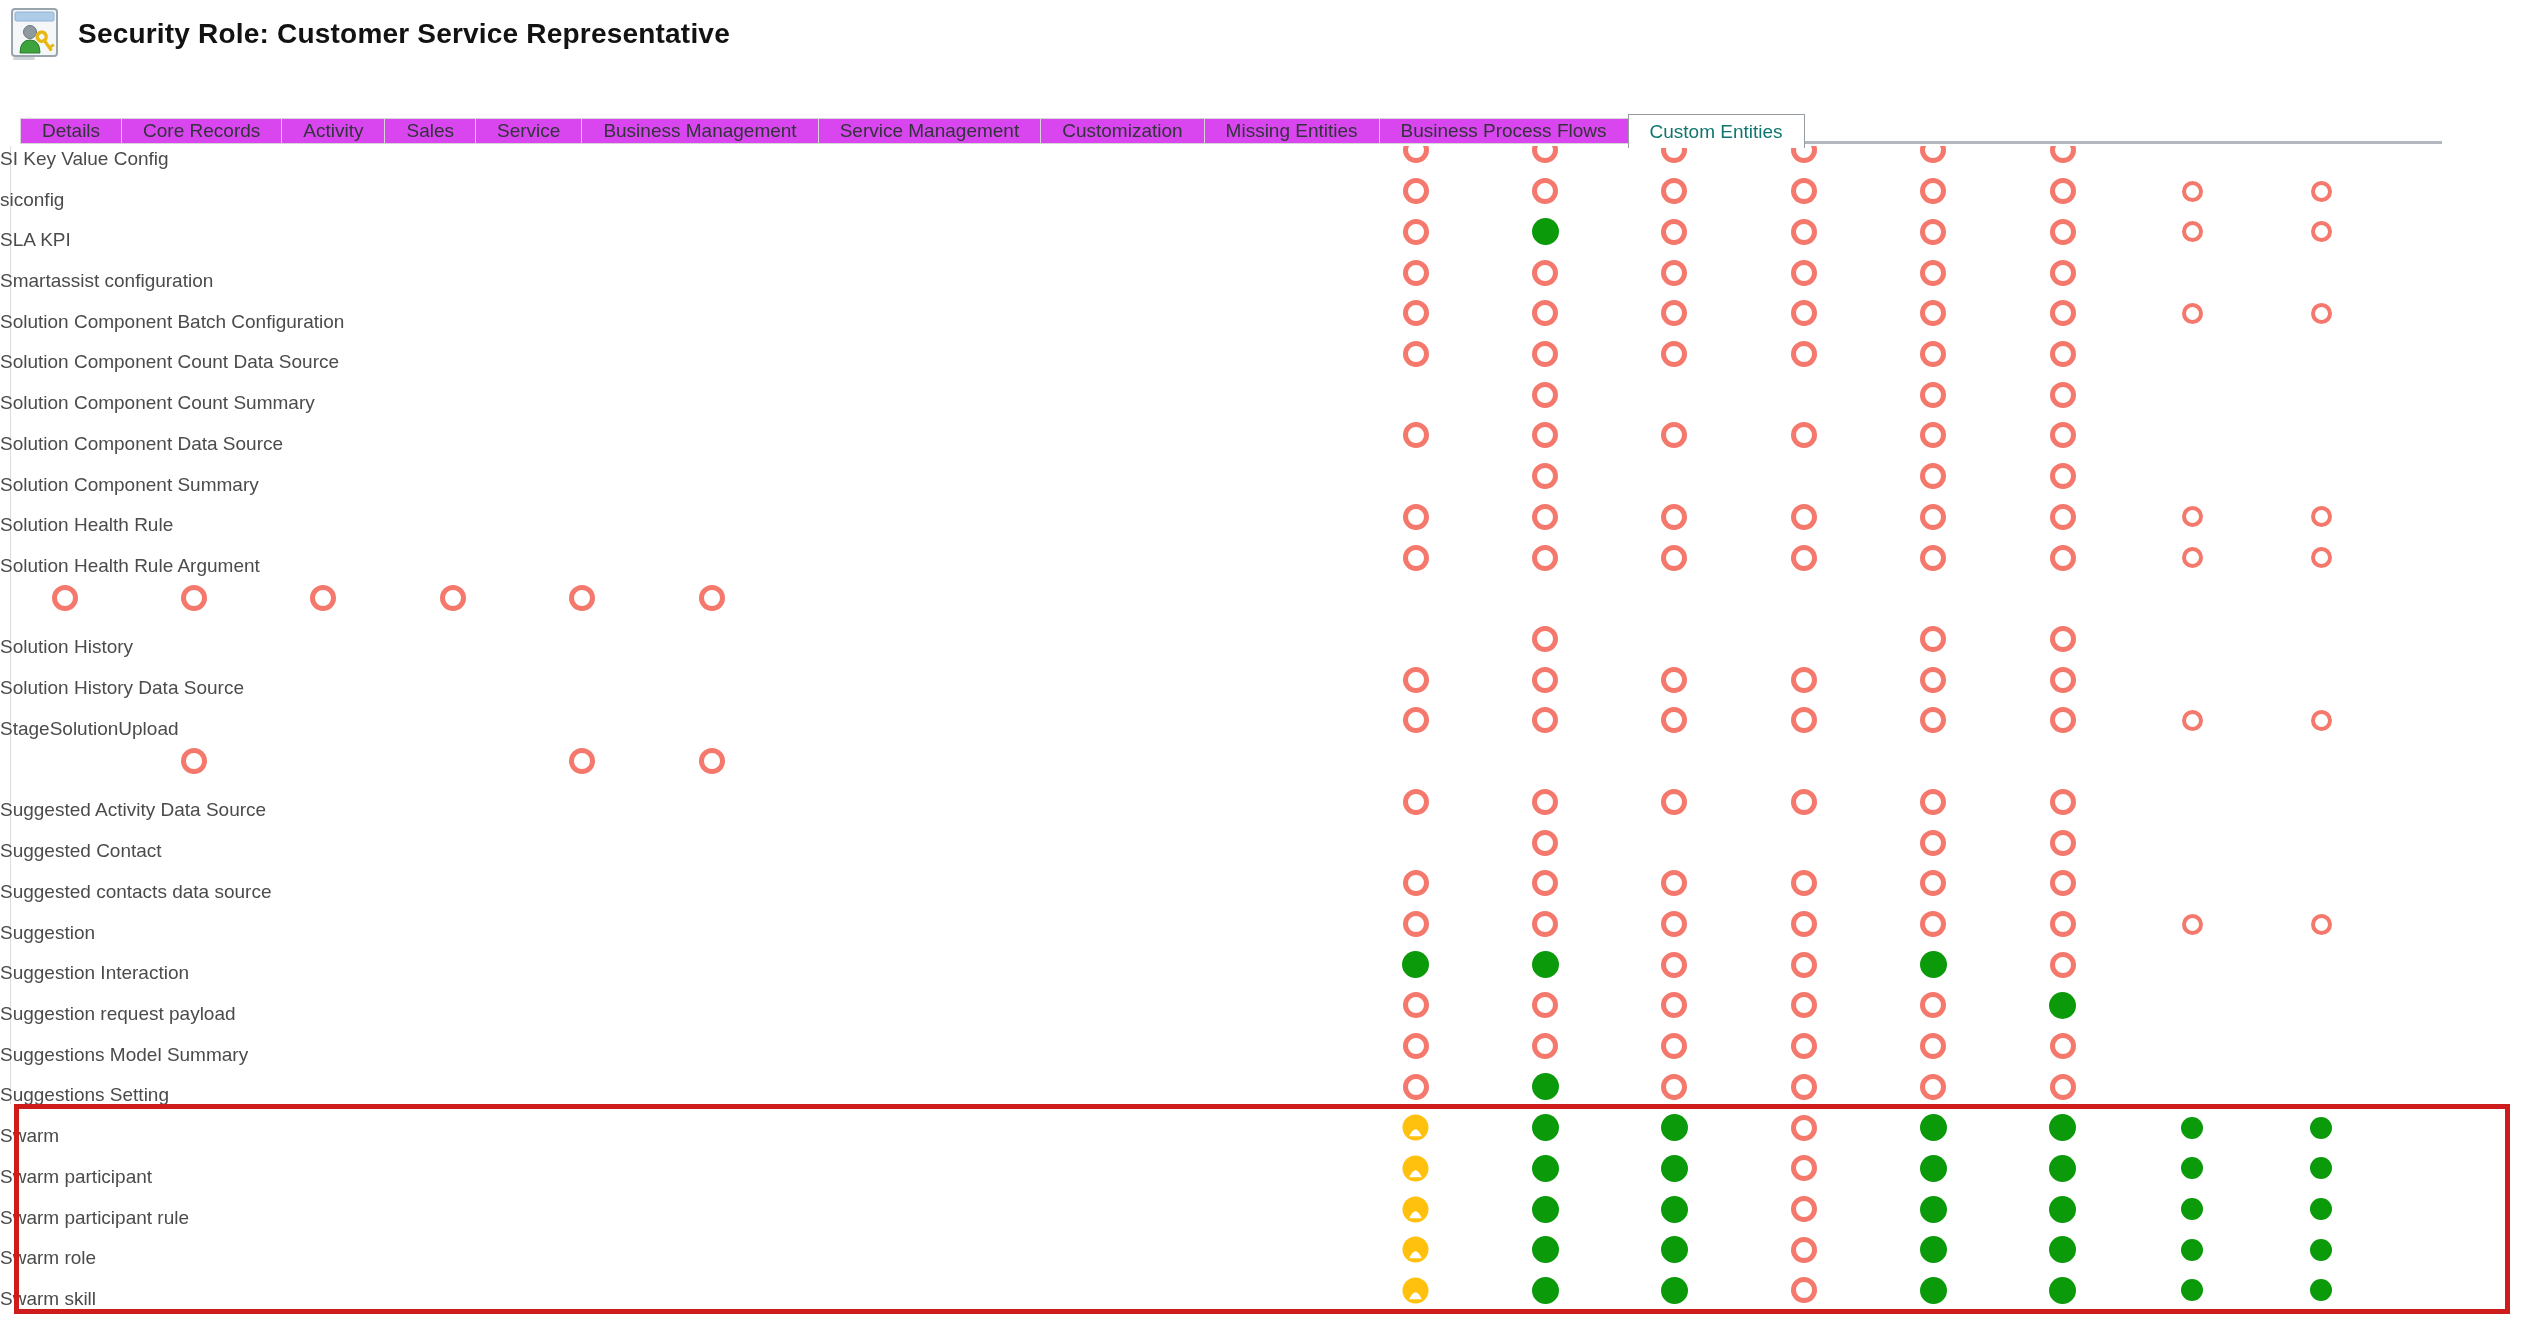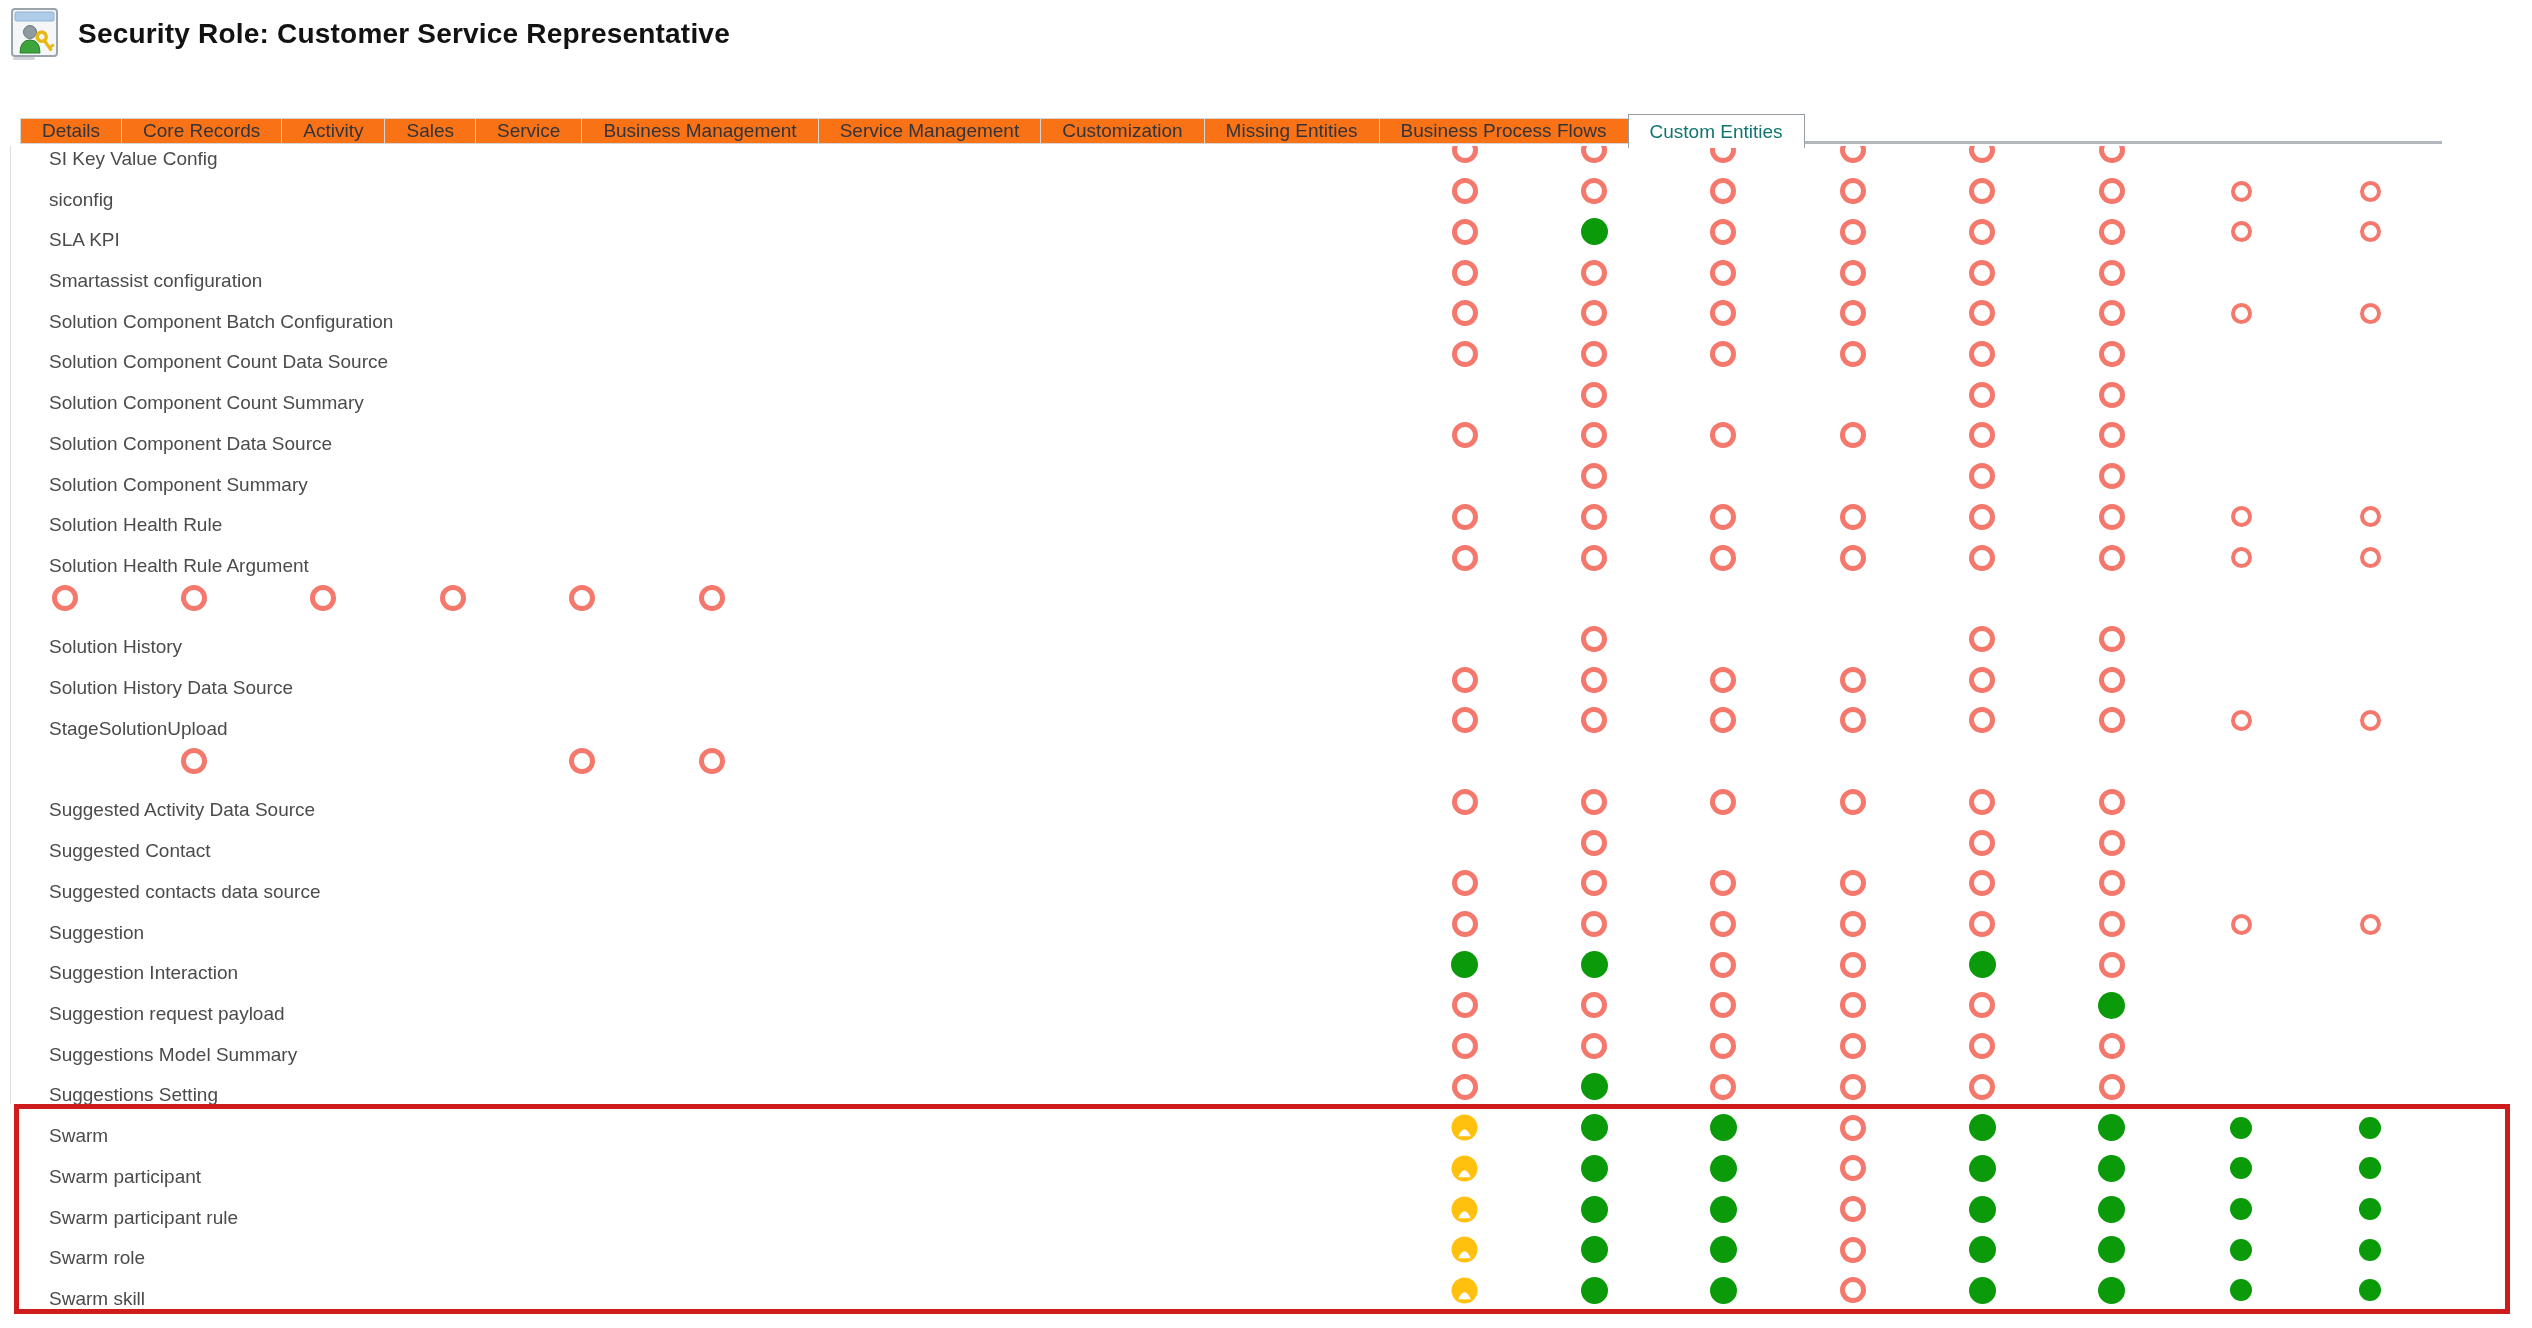--- a/index.html
+++ b/index.html
@@ -7,36 +7,36 @@
     width:2532px;height:1328px;position:relative;overflow:hidden;
     font-family:"Liberation Sans","DejaVu Sans",sans-serif;
     -webkit-font-smoothing:antialiased;
   }
   
   .app-header{position:absolute;top:6px;left:10px;display:flex;align-items:center;gap:16px;}
   .page-title{font-size:28px;font-weight:700;color:#121212;letter-spacing:.2px;}
   
   .tab-bar{position:absolute;top:118px;left:20px;right:0;height:26px;display:flex;align-items:stretch;}
   .tab{
-    background:#f97316;border:1px solid #d6d6d6;margin-left:-1px;
+    background:#d946ef;border:1px solid #d6d6d6;margin-left:-1px;
     display:flex;align-items:center;justify-content:center;
     padding:0 21px;font-size:19px;color:#33333b;white-space:nowrap;cursor:default;
   }
   .tab:first-child{margin-left:0;}
   .tab.active{
     background:#fff;border:1px solid #979ca1;border-bottom:none;
     position:relative;top:-4px;height:33px;z-index:3;font-weight:400;color:#0f766e;
   }
   .tab-underline{align-self:flex-end;width:637px;height:0;border-bottom:3px solid #b2b8bd;}
   
   .grid{position:absolute;top:146px;left:0;width:2532px;height:1182px;overflow:hidden;}
   .vline{position:absolute;left:10px;top:146px;width:1px;height:958px;background:#dcdcdc;}
   .row{height:40.72px;display:flex;align-items:center;}
   .row:first-child{margin-top:-16px;}
-  .lbl{width:1351px;padding-left:49px;font-size:19px;color:#4b4b4b;white-space:nowrap;overflow:hidden;margin-top:17px;}
+  .lbl{width:1351px;font-size:19px;color:#4b4b4b;white-space:nowrap;overflow:hidden;margin-top:17px;}
   .cells{display:flex;}
   .cell{width:129.4px;height:40.72px;display:flex;align-items:center;justify-content:center;}
   .o{width:26px;height:26px;border:5px solid #f4786c;border-radius:50%;box-sizing:border-box;background:#fff;display:block;}
   .g{width:27px;height:27px;border-radius:50%;background:#0a9a0a;display:block;}
   .y{width:27px;height:27px;display:flex;}
   .cell:nth-child(7) .o,.cell:nth-child(8) .o{width:21px;height:21px;border-width:4px;}
   .cell:nth-child(7) .g,.cell:nth-child(8) .g{width:22px;height:22px;}
   
   .hibox{
     position:absolute;left:14px;top:1104px;width:2496px;height:210px;

